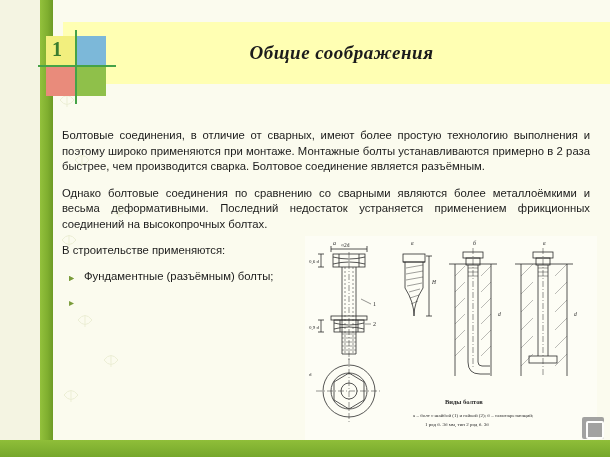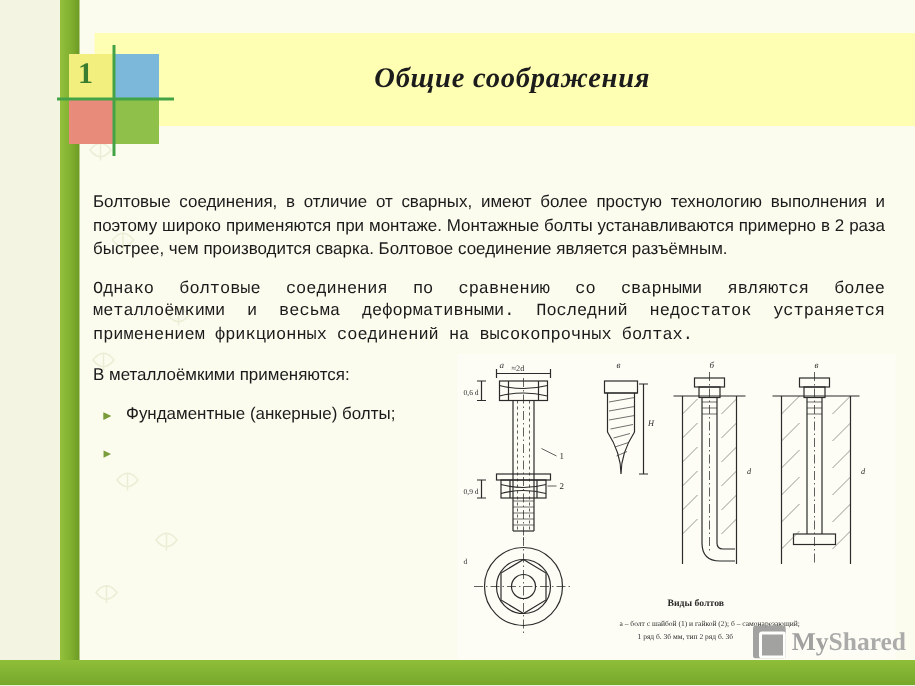--- a/index.html
+++ b/index.html
@@ -64,21 +64,21 @@
   
   .body{
     position:absolute;left:62px;top:128px;width:540px;
   }
   .para{
     font-size:11.3px;line-height:15.5px;color:#1b1b1b;
     text-align:justify;
     margin-bottom:11px;
   }
   .para.p1{width:528px;}
-  .para.p2{width:528px;font-family:Liberation Mono, monospace;}
+  .para.p2{width:528px;}
   .para.p3{width:300px;margin-bottom:7px;}
   .bullets{margin:0;padding:0;list-style:none;width:300px;}
   .bullets li{
     position:relative;
     font-size:11.3px;line-height:15px;color:#1b1b1b;
     padding-left:22px;margin-bottom:10px;
   }
   .bullets li .bul{
     position:absolute;left:7px;top:1px;
     color:#7a9c3a;font-size:10px;
@@ -176,28 +176,28 @@
     <div class="sq sq-b"></div>
     <div class="sq sq-g"></div>
     <div class="cross-v"></div>
     <div class="cross-h"></div>
     <div class="numtext">1</div>
   </div>
 
   <div class="body">
     <div class="para p1">Болтовые соединения, в отличие от сварных, имеют более простую технологию выполнения и поэтому широко применяются при монтаже. Монтажные болты устанавливаются примерно в 2 раза быстрее, чем производится сварка. Болтовое соединение является разъёмным.</div>
     <div class="para p2">Однако болтовые соединения по сравнению со сварными являются более металлоёмкими и весьма деформативными. Последний недостаток устраняется применением фрикционных соединений на высокопрочных болтах.</div>
-    <div class="para p3">В металлоёмкими применяются:</div>
+    <div class="para p3">В строительстве применяются:</div>
     <ul class="bullets">
       <li>
         <span class="bul">▸</span>
       </li>
       <li>
         <span class="bul">▸</span>
-        <span>Фундаментные (анкерные) болты;</span>
+        <span>Фундаментные (разъёмным) болты;</span>
       </li>
       <li>
         <span class="bul">▸</span>
       </li>
     </ul>
   </div>
 
   <div class="drawing">
     <svg width="292" height="204" viewBox="0 0 292 204">
       <g stroke="#2b2b2b" fill="none" stroke-width="0.8" font-family="Liberation Serif, serif" font-size="6">
@@ -345,18 +345,15 @@
 
         <text x="140" y="168" fill="#2b2b2b" stroke="none" font-size="6.5" font-weight="bold">Виды болтов</text>
         <text x="108" y="181" fill="#2b2b2b" stroke="none" font-size="5">а – болт с шайбой (1) и гайкой (2); б – самонарезающий;</text>
         <text x="120" y="190" fill="#2b2b2b" stroke="none" font-size="5">1 ряд б. 3б мм, тип 2 ряд б. 3б</text>
       </g>
     </svg>
   </div>
 
   <div class="watermark">
     <div class="wm-icon"></div>
-    <div class="wm-text">
-      <span class="my">My</span><span>Shared</span>
-    </div>
   </div>
 
 </div>
 
 </body></html>

